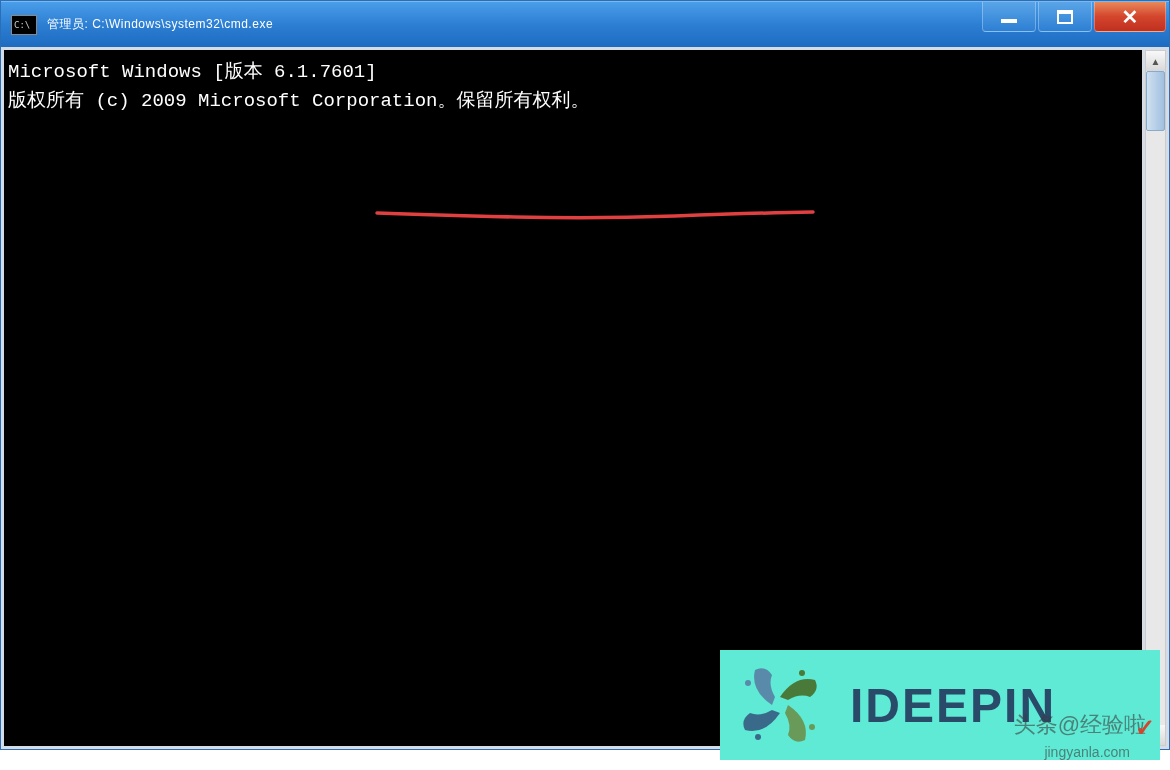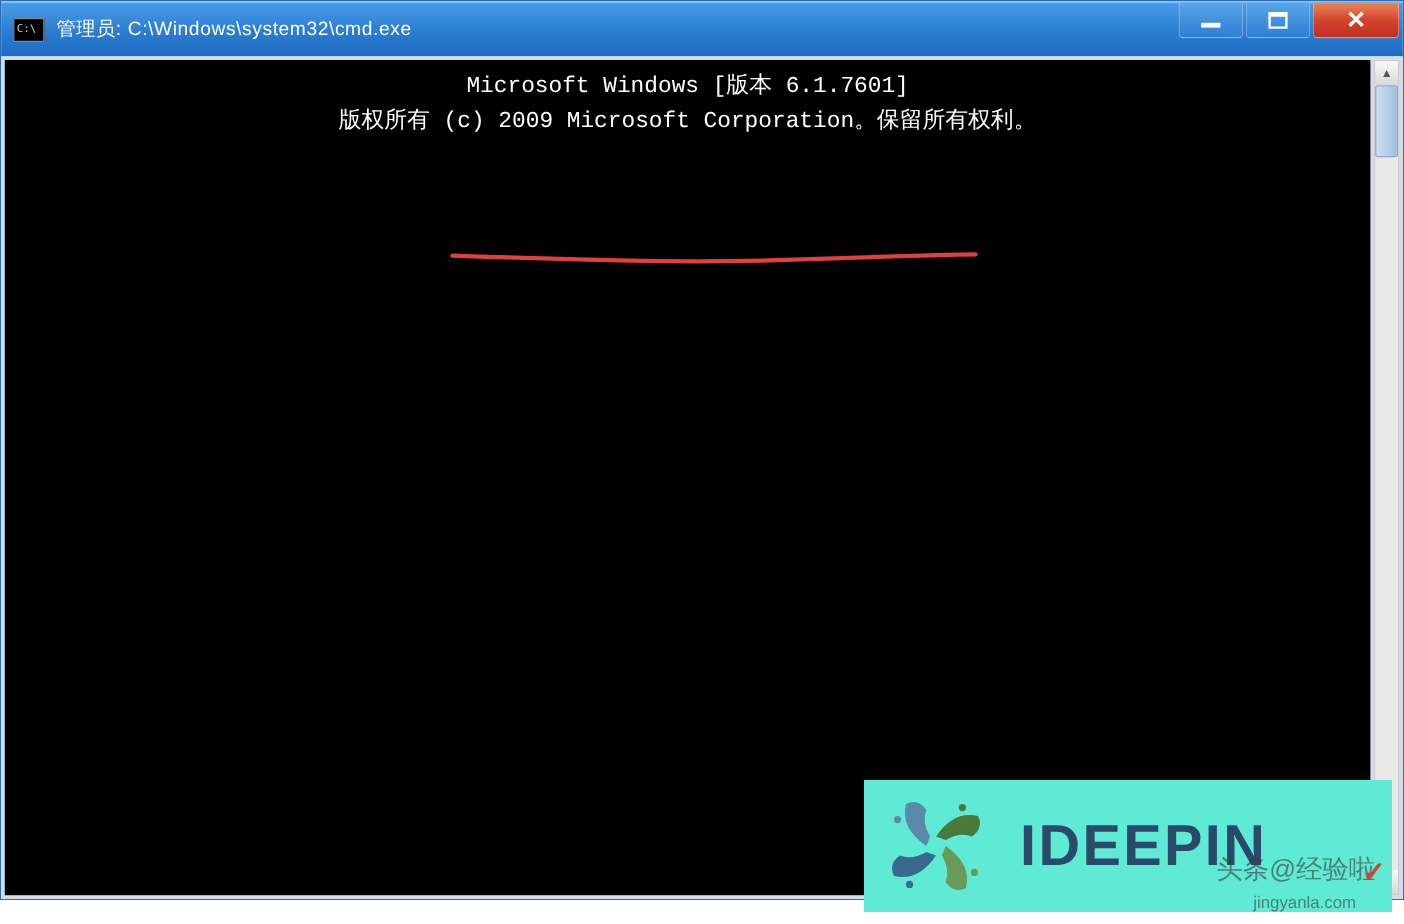--- a/index.html
+++ b/index.html
@@ -48,21 +48,21 @@
     }
     
     .titlebar-icon-text {
       color: #ccc;
       font-size: 9px;
       font-family: "Consolas", monospace;
     }
     
     .titlebar-text {
       color: #ffffff;
-      font-size: 16px;
+      font-size: 12px;
       margin-left: 10px;
       font-weight: normal;
       letter-spacing: 0.5px;
     }
     
     .window-controls {
       position: absolute;
       right: 3px;
       top: 0;
       display: flex;
@@ -124,21 +124,20 @@
       width: calc(100% - 24px);
       height: 100%;
       background: #000000;
       color: #ffffff;
       font-family: "NSimSun", "Consolas", "Courier New", monospace;
       font-size: 19px;
       padding: 8px 4px;
       line-height: 1.5;
       position: relative;
       white-space: pre;
-      text-align: center;
     }
     
     .terminal-line {
       display: block;
     }
     
     .underline-annotation {
       position: absolute;
       top: 122px;
       left: 280px;

